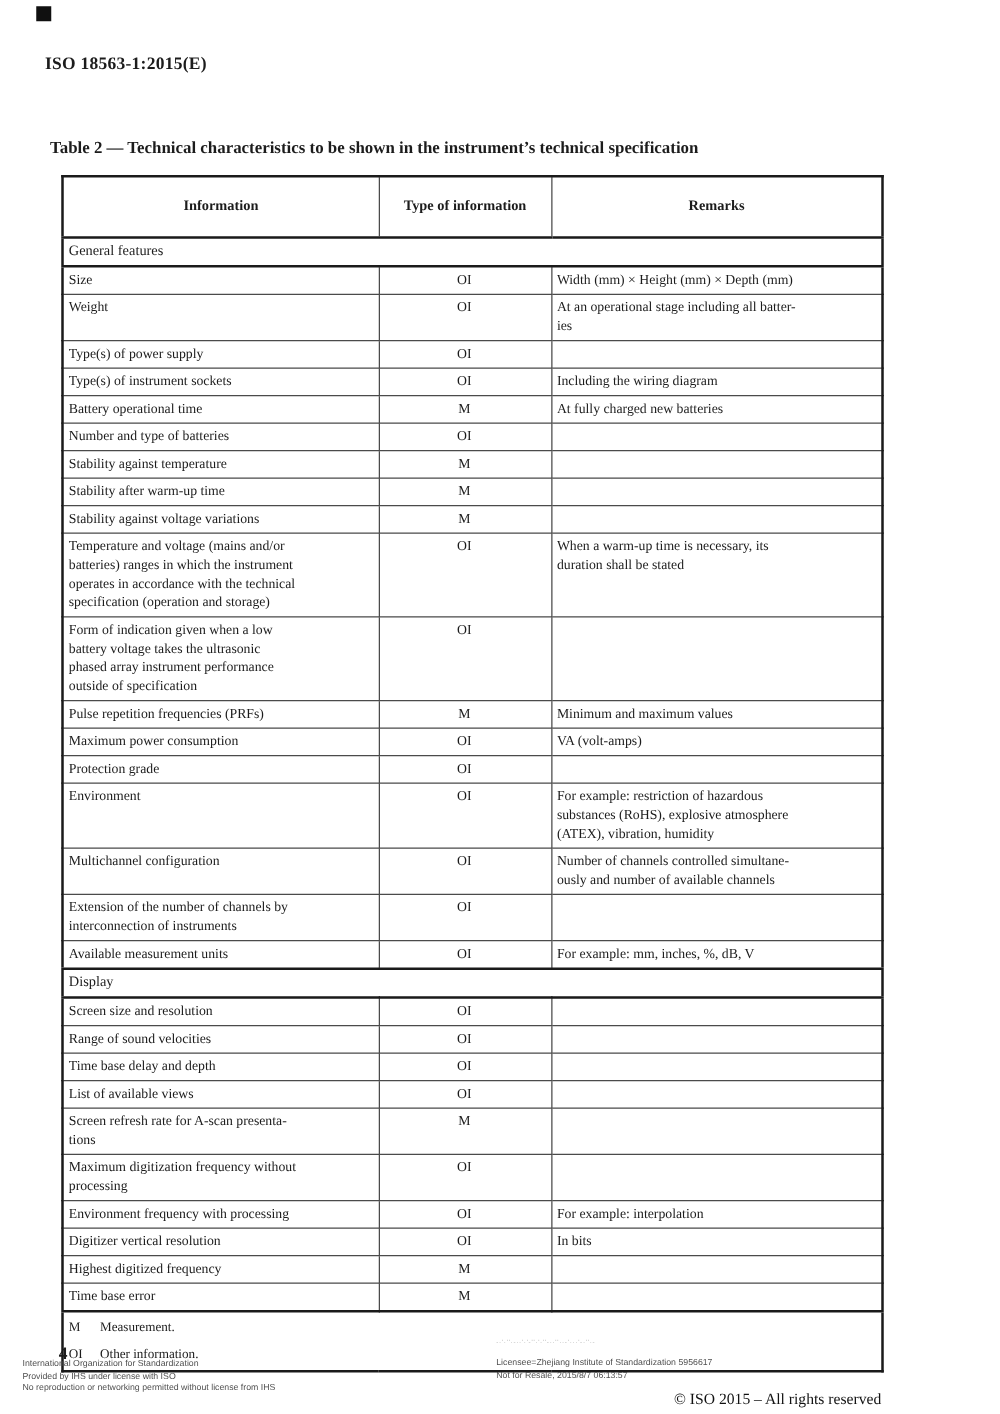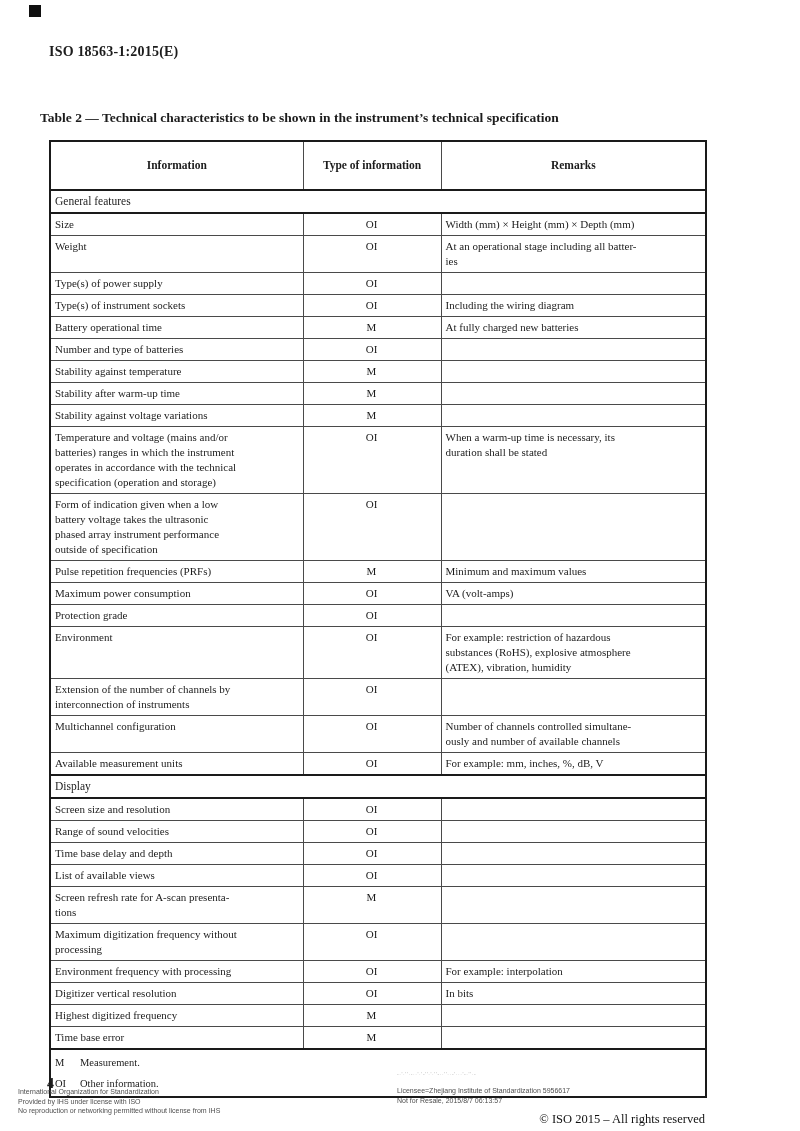--- a/index.html
+++ b/index.html
@@ -10,21 +10,21 @@
     background: #ffffff;
     font-family: "Liberation Serif", "DejaVu Serif", serif;
     color: #1c1c1c;
     overflow: hidden;
   }
   .corner-mark {
     position: absolute; left: 29px; top: 5px;
     width: 12px; height: 12px; background: #101010;
   }
   .doc-code {
-    position: absolute; left: 49px; top: 44px;
+    position: absolute; left: 36px; top: 44px;
     font-size: 14px; font-weight: bold; letter-spacing: 0.2px;
   }
   .table-title {
     position: absolute; left: 40px; top: 110px; width: 672px;
     font-weight: bold; font-size: 13.5px;
   }
   table.spec-table {
     position: absolute; left: 49px; top: 140px;
     width: 656px; border-collapse: collapse; table-layout: fixed;
     border: 2px solid #1a1a1a;
@@ -185,30 +185,30 @@
           <td class="c-remarks"></td>
         </tr>
         <tr>
           <td class="c-info">Environment</td>
           <td class="c-type">OI</td>
           <td class="c-remarks">For example: restriction of hazardous
 substances (RoHS), explosive atmosphere
 (ATEX), vibration, humidity</td>
         </tr>
         <tr>
+          <td class="c-info">Multichannel configuration</td>
+          <td class="c-type">OI</td>
+          <td class="c-remarks">Number of channels controlled simultane-
+ously and number of available channels</td>
+        </tr>
+        <tr>
           <td class="c-info">Extension of the number of channels by
 interconnection of instruments</td>
           <td class="c-type">OI</td>
           <td class="c-remarks"></td>
-        </tr>
-        <tr>
-          <td class="c-info">Multichannel configuration</td>
-          <td class="c-type">OI</td>
-          <td class="c-remarks">Number of channels controlled simultane-
-ously and number of available channels</td>
         </tr>
         <tr>
           <td class="c-info">Available measurement units</td>
           <td class="c-type">OI</td>
           <td class="c-remarks">For example: mm, inches, %, dB, V</td>
         </tr>
         <tr class="section-row">
           <td colspan="3">Display</td>
         </tr>
         <tr>

